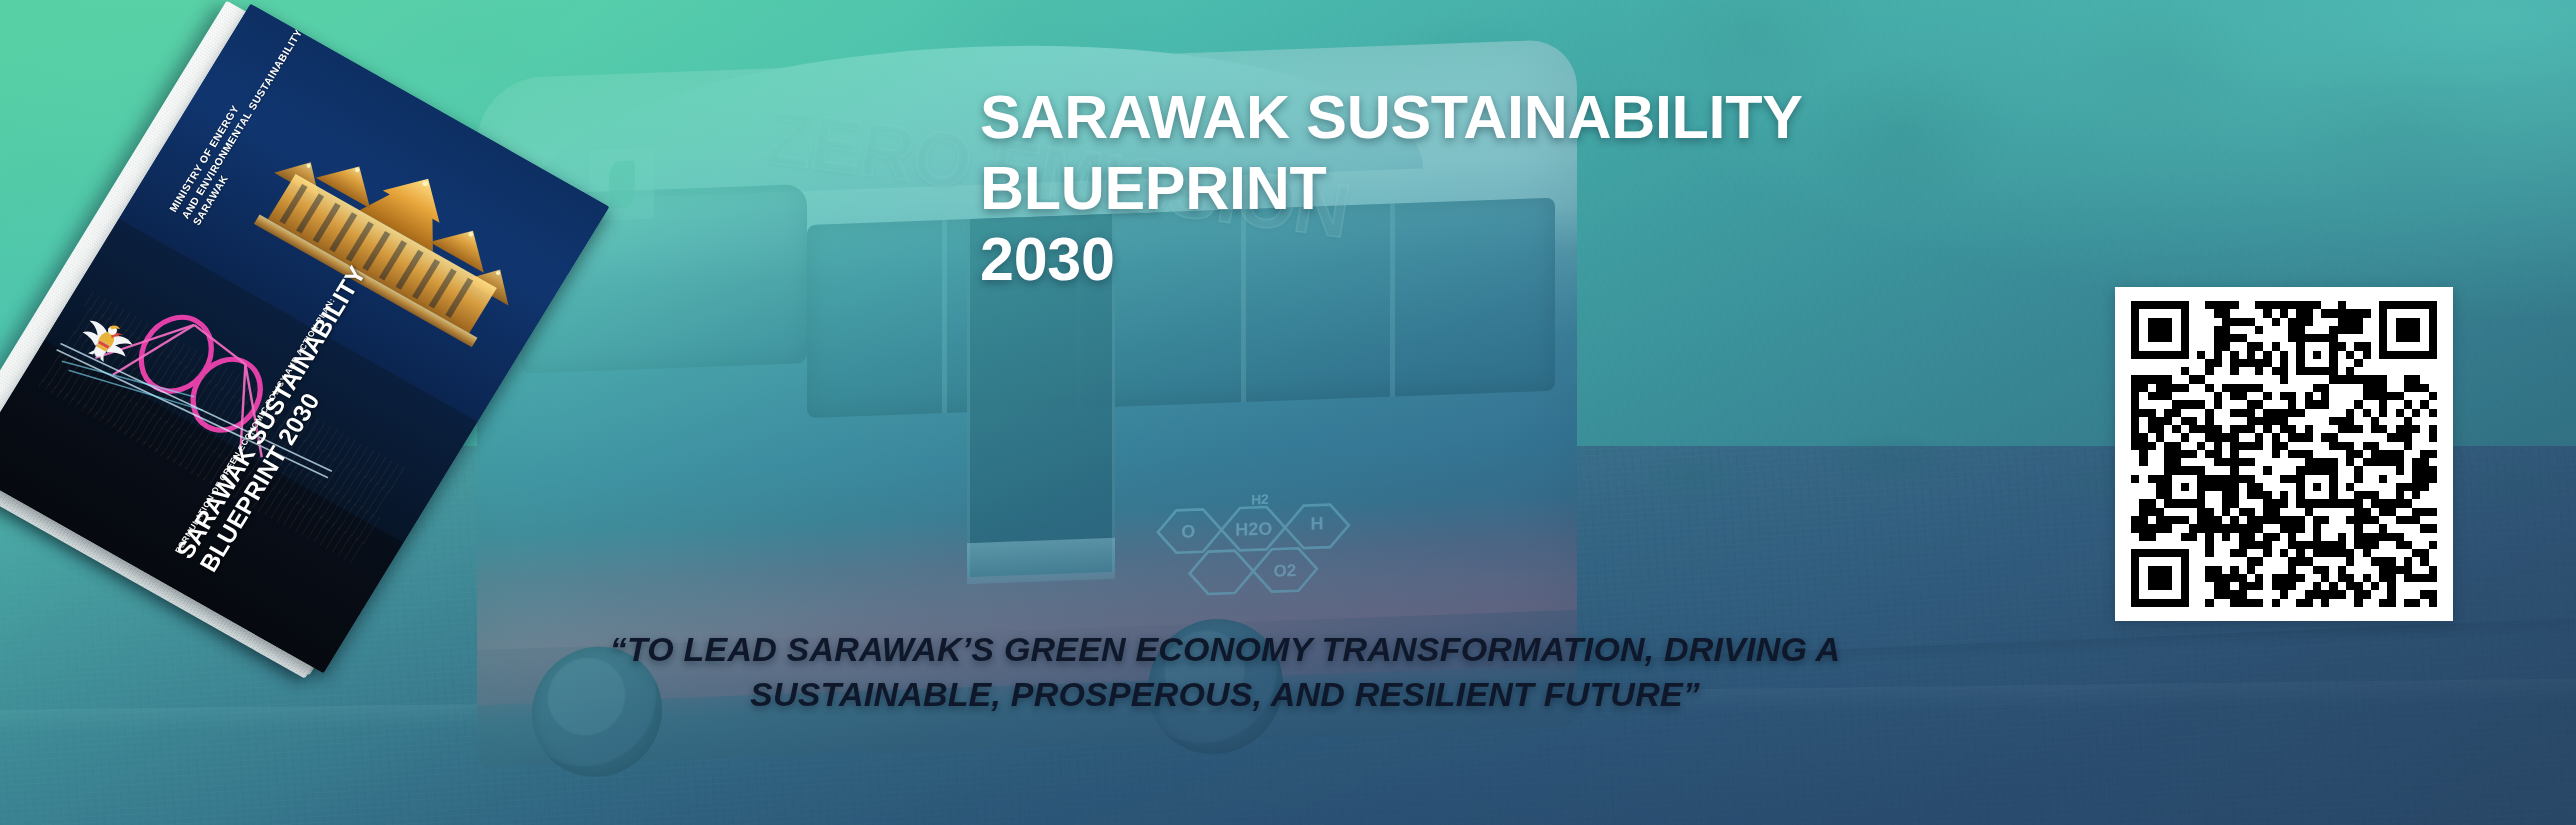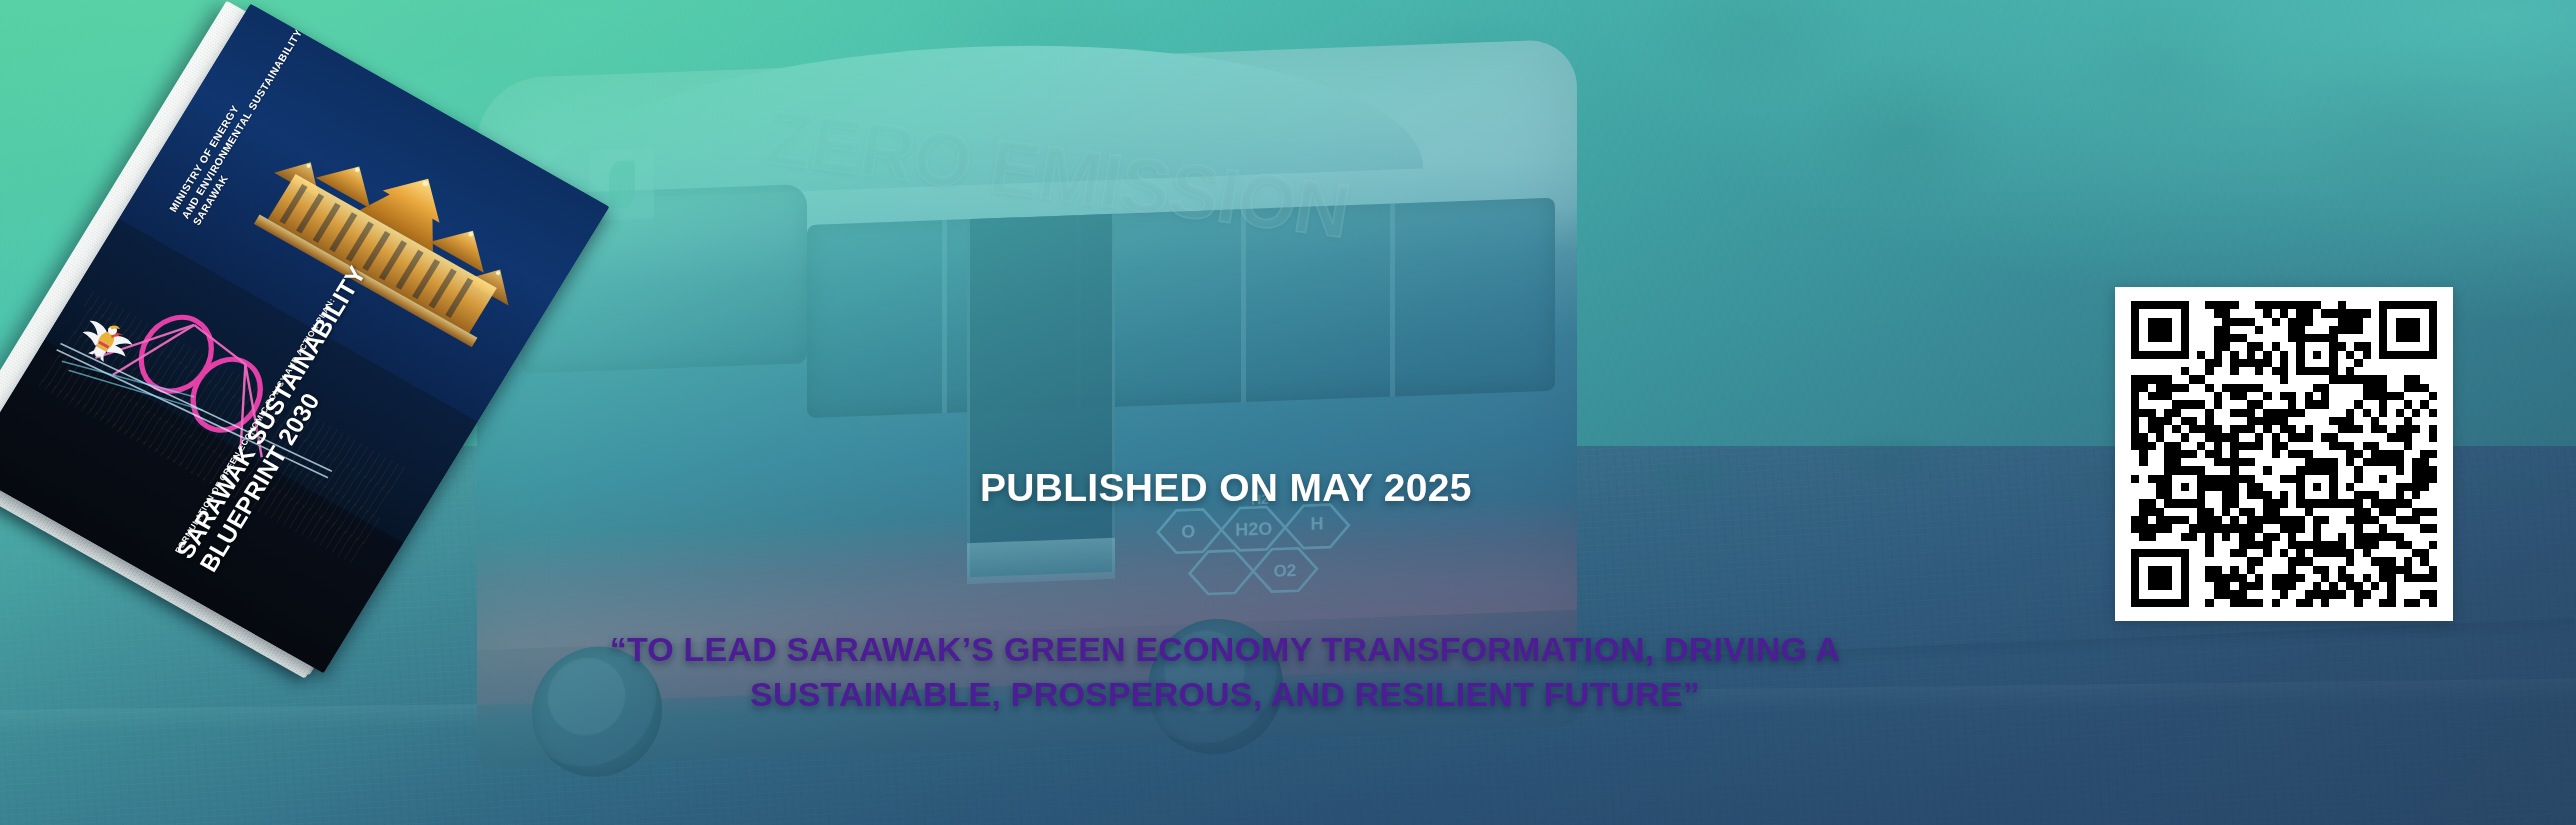--- a/index.html
+++ b/index.html
@@ -300,22 +300,22 @@
   }
   .published{
     position:absolute; left:980px; top:466px;
     font-size:39px; font-weight:800; letter-spacing:0.3px;
     color:#ffffff;
     text-shadow:0 2.7px 7.6px rgba(10,34,48,.45);
   }
   .tagline{
     position:absolute; left:412px; top:627px; width:1626px;
     text-align:center;
-    font-size:34px; font-weight:800; 
-    line-height:1.33; letter-spacing:0.2px; color:#4c1d95;
+    font-size:34px; font-weight:800; font-style:italic;
+    line-height:1.33; letter-spacing:0.2px; color:#0f172a;
     text-shadow:0 2.7px 7.6px rgba(8,28,44,.48);
   }
   .tagline .tl2{ display:block; }
 
   .scan-label{
     position:absolute; left:2094px; top:212px; width:379px;
     text-align:center;
     font-size:29px; font-weight:800; letter-spacing:0.3px;
     color:#ffffff;
     text-shadow:0 2.2px 6.5px rgba(10,34,48,.45);
@@ -504,22 +504,25 @@
         <div class="cov-kicker">FORMULATION OF GREEN ECONOMIC POLICY AND ACTION PLAN:</div>
 
         <div class="cov-title">
           <div>SARAWAK SUSTAINABILITY</div>
           <div>BLUEPRINT 2030</div>
         </div>
       </div>
     </div>
   </div>
 
-
-  <div class="published">PUBLISHED ON MAY 2025</div>
+  <div class="headline">
+    <div>SARAWAK SUSTAINABILITY BLUEPRINT</div>
+    <div>2030</div>
+  </div>
+
 
   <div class="tagline">
     <span class="tl1">“TO LEAD SARAWAK’S GREEN ECONOMY TRANSFORMATION, DRIVING A</span>
     <span class="tl2">SUSTAINABLE, PROSPEROUS, AND RESILIENT FUTURE”</span>
   </div>
 
 
   <div class="qr-panel">
     <svg viewBox="0 0 37 37" xmlns="http://www.w3.org/2000/svg">
       <rect width="37" height="37" fill="#ffffff"></rect>

